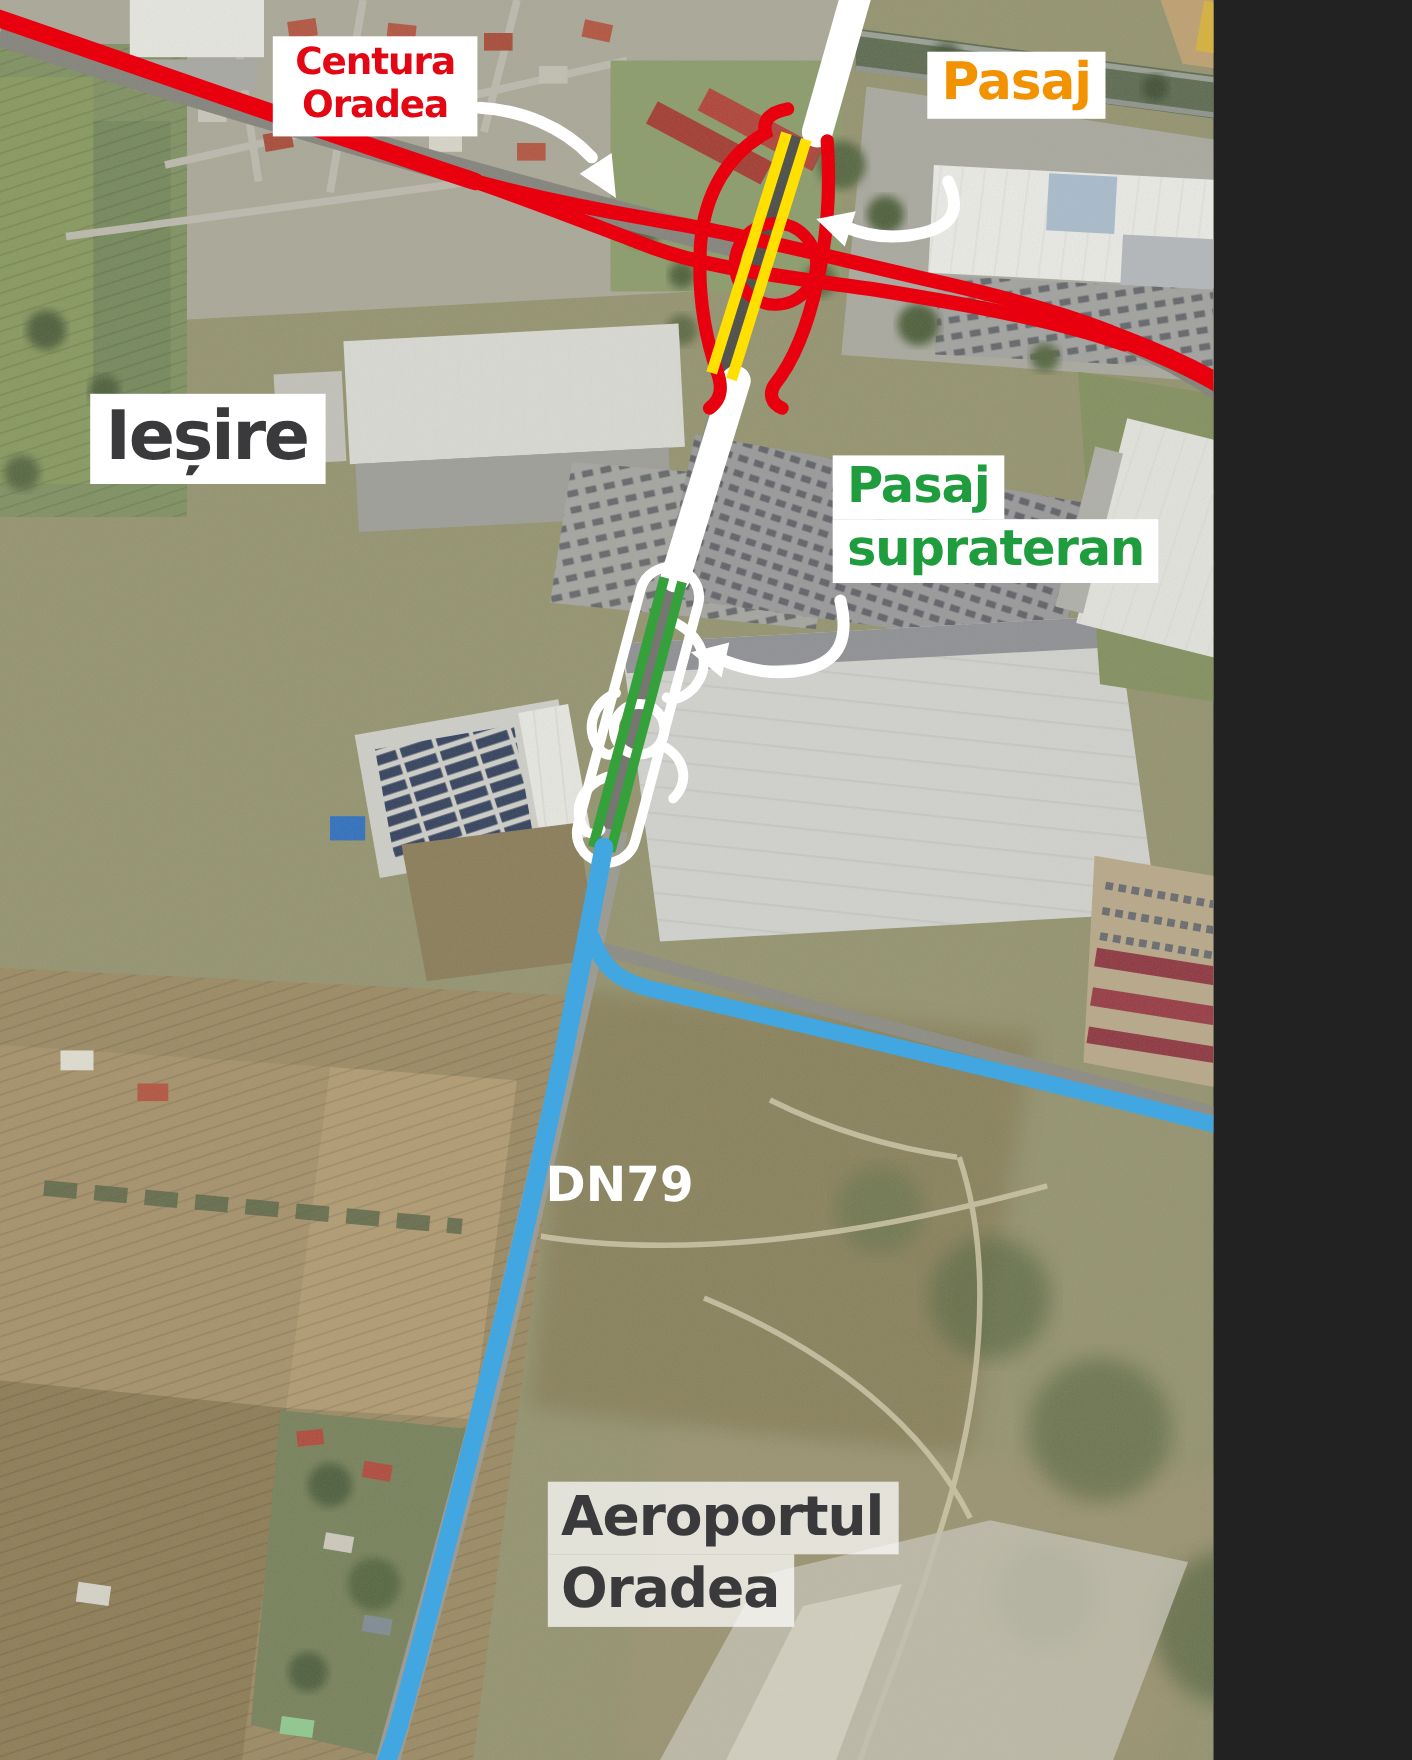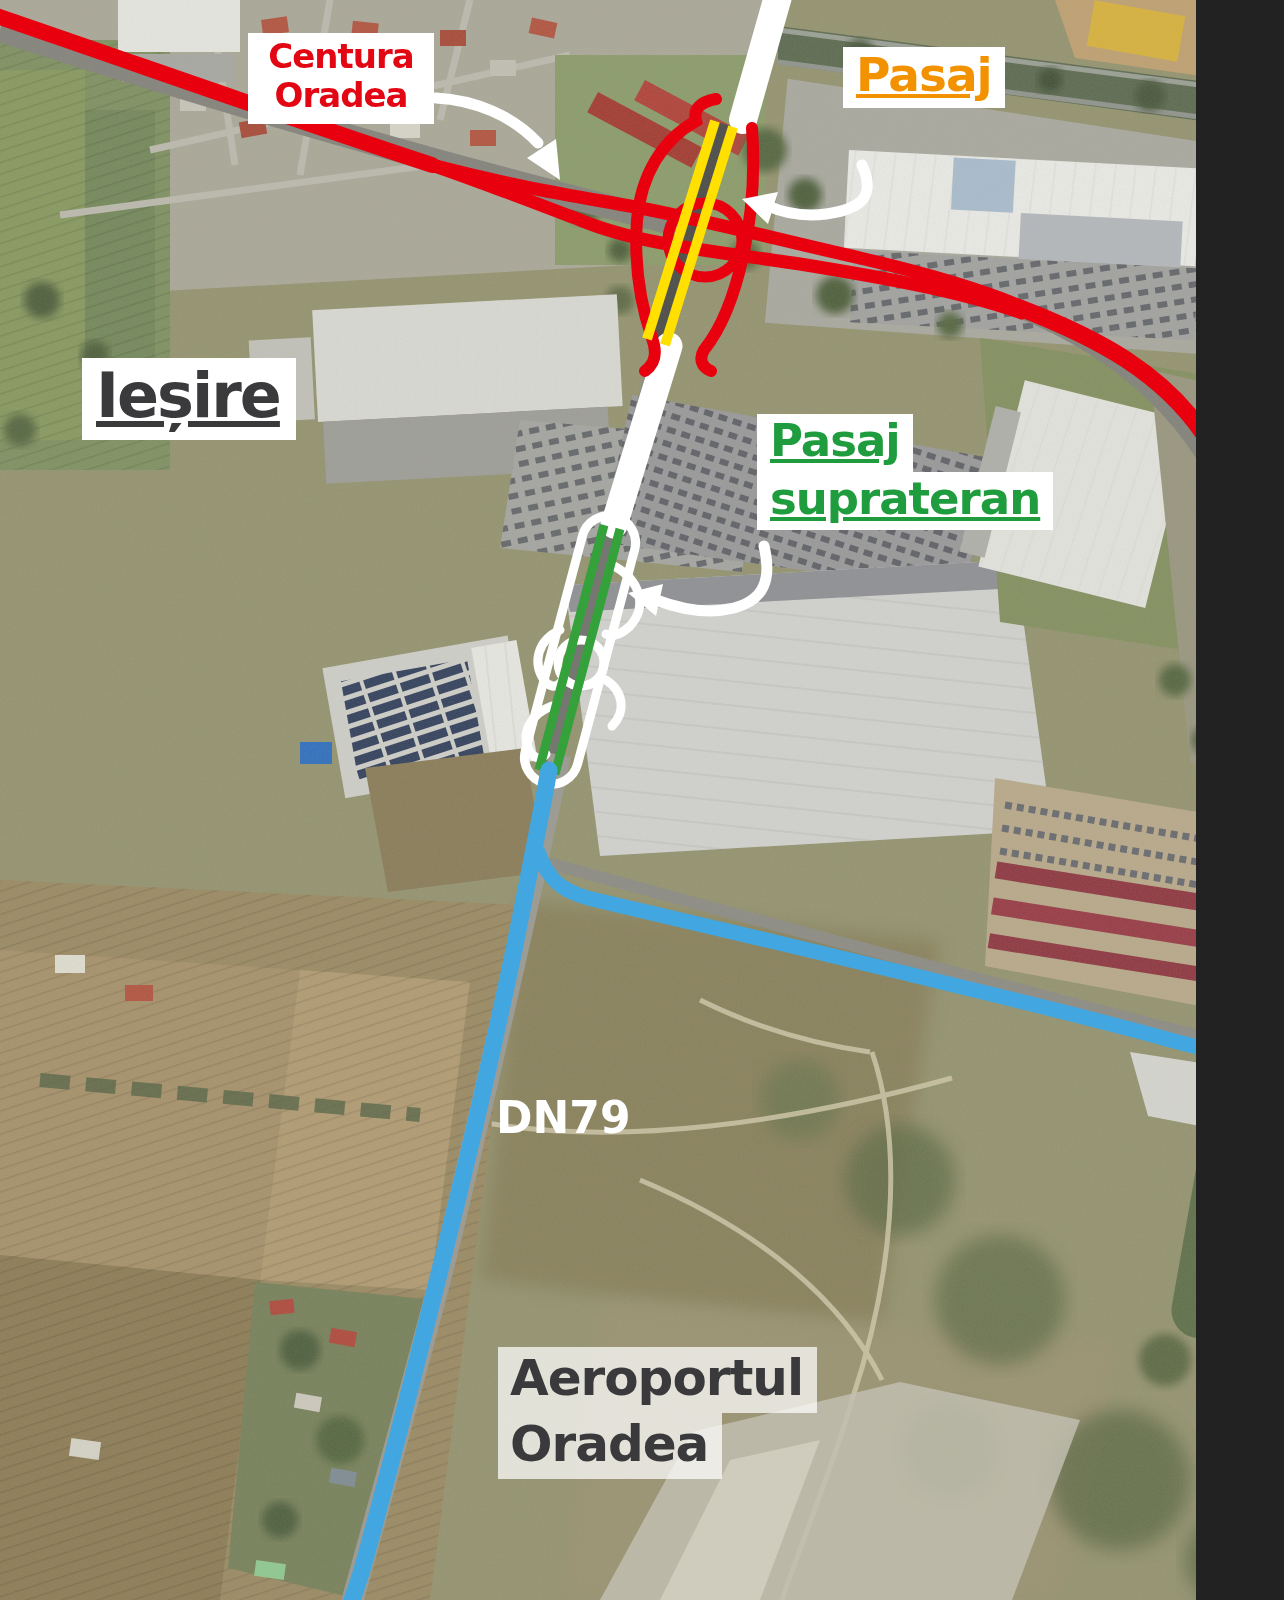--- a/index.html
+++ b/index.html
@@ -1,25 +1,25 @@
 <!DOCTYPE html>
 <html><head>
 <meta charset="utf-8">
 <style>
   html,body{margin:0;padding:0;background:#222;}
   #canvas{
-    position:relative;width:1196px;height:1600px;overflow:hidden;
+    position:relative;width:1103px;height:1600px;overflow:hidden;
     font-family:"DejaVu Sans","Liberation Sans",sans-serif;
     background:#94936f;
   }
   #canvas svg{position:absolute;left:0;top:0;}
   .lbl{position:absolute;font-weight:bold;letter-spacing:-1px;line-height:1.16;}
   .lbl .row{display:table;}
   .lbl .row span{display:table-cell;}
-  .boxed .row span{background:#ffffff;padding:1px 13px 5px 13px;text-decoration:underline;}
+  .boxed .row span{background:#ffffff;padding:1px 13px 5px 13px;}
   .translucent .row span{background:rgba(255,255,255,0.72);}
   #lbl-centura{left:248px;top:33px;width:186px;text-align:center;background:#fff;
     font-size:34px;padding:4px 0 8px 0;}
   #lbl-subteran{left:843px;top:47px;font-size:47px;}
   #lbl-iesire{left:82px;top:358px;font-size:62px;letter-spacing:-2px;}
   #lbl-iesire .row span{padding:2px 16px 8px 14px;}
   #lbl-suprateran{left:757px;top:414px;font-size:45px;}
   #lbl-dn79{left:496px;top:1052px;font-size:44px;letter-spacing:0;}
   #lbl-aeroportul{left:498px;top:1347px;font-size:50px;}
   #lbl-aeroportul .row span{padding:2px 14px 6px 12px;margin-left:36px;}
@@ -352,21 +352,21 @@
 
 <div class="lbl boxed" id="lbl-suprateran" style="color: rgb(31, 156, 61);">
   <div class="row">
         <span>Pasaj</span>
       </div>
   <div class="row">
         <span>suprateran</span>
       </div>
 </div>
 
-<div class="lbl" id="lbl-dn79" style="color: rgb(255, 255, 255); margin-top: 40px;">DN79</div>
+<div class="lbl" id="lbl-dn79" style="color: rgb(255, 255, 255);">DN79</div>
 
 <div class="lbl translucent" id="lbl-aeroportul" style="color: rgb(58, 58, 60);">
   <div class="row">
         <span>Aeroportul</span>
       </div>
   <div class="row">
         <span>Oradea</span>
       </div>
 </div>
 

